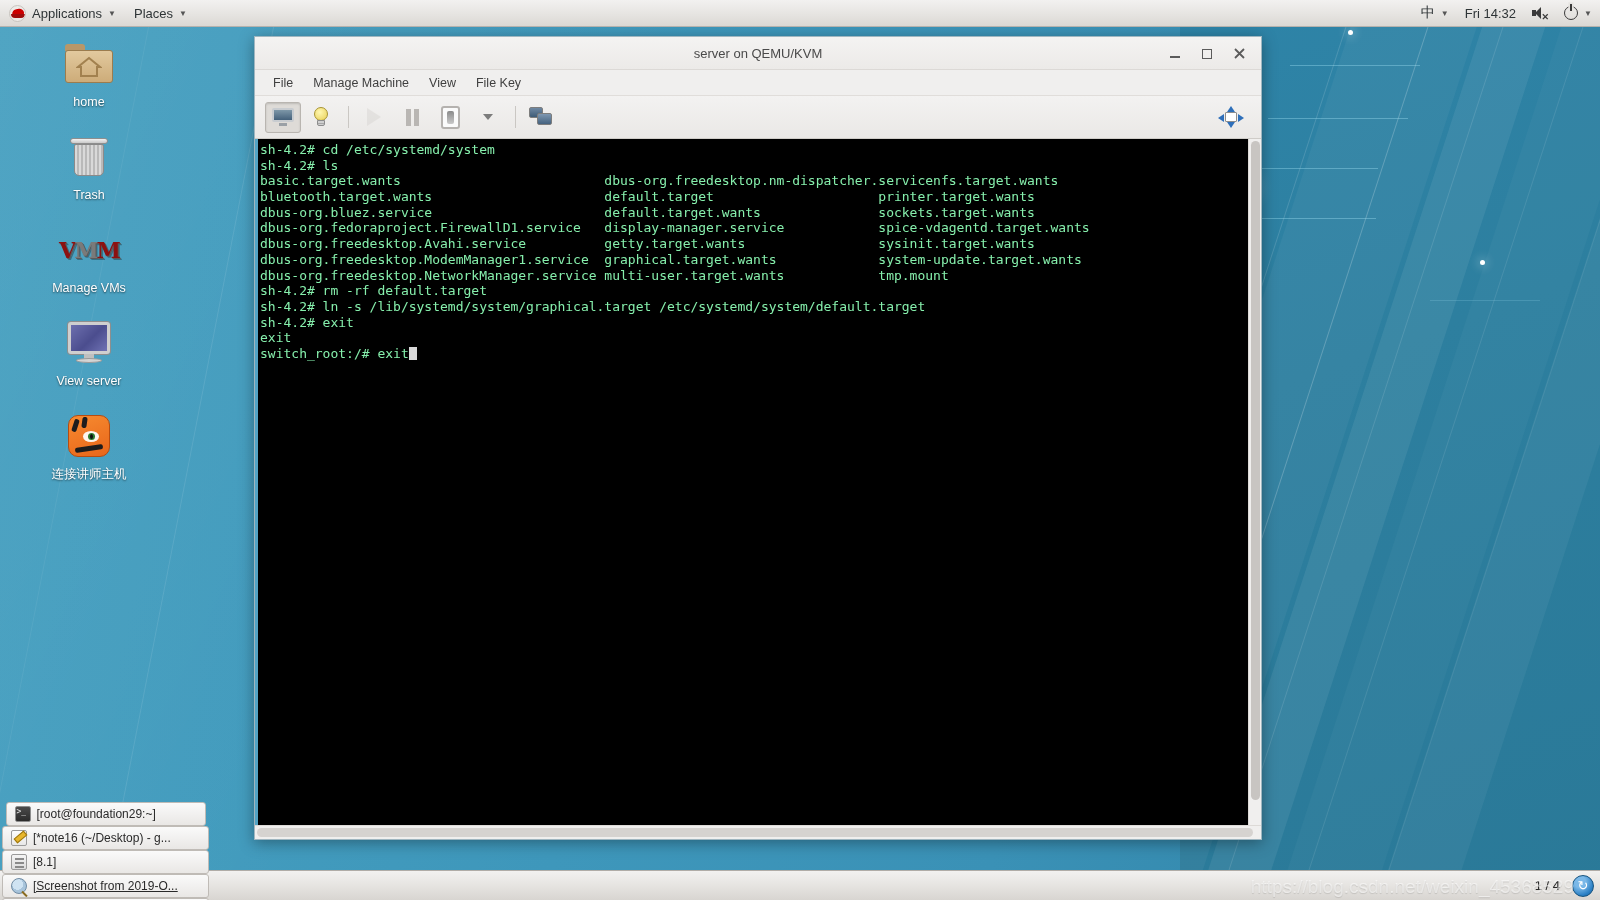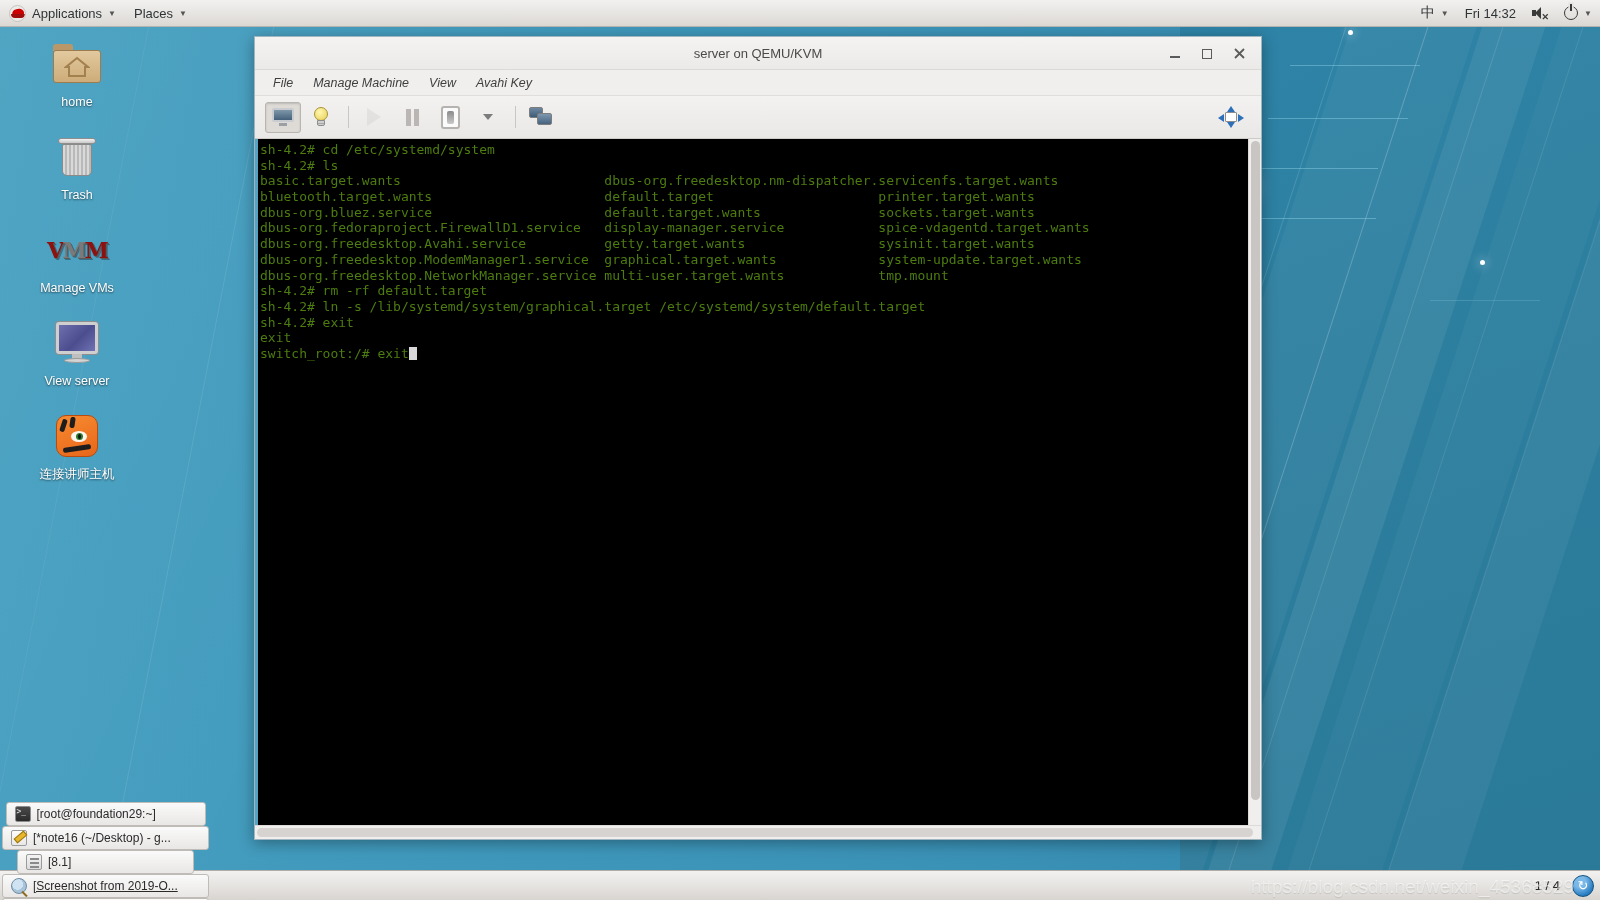--- a/index.html
+++ b/index.html
@@ -89,21 +89,21 @@
     width: 14px; height: 14px; border-radius: 50%;
     border: 1.7px solid #3a3a3a; position: relative;
   }
   .pwr::after {
     content: ""; position: absolute; left: 50%; top: -3px; margin-left: -0.9px;
     width: 1.8px; height: 7px; background: #3a3a3a;
     box-shadow: 0 0 0 1.6px #e6e4e1;
   }
 
   
-  #desk-icons { position: absolute; top: 38px; left: 22px; width: 110px; z-index: 5; }
+  #desk-icons { position: absolute; top: 38px; left: 34px; width: 110px; z-index: 5; }
   .dicon {
     width: 110px; margin-bottom: 22px;
     display: flex; flex-direction: column; align-items: center;
     cursor: default;
   }
   .dicon .glyph {
     width: 52px; height: 52px; position: relative;
     display: flex; align-items: center; justify-content: center;
   }
   .dicon .cap {
@@ -233,21 +233,21 @@
     color: #5b5b5b; font-size: 12px; cursor: default;
   }
   .min-g { width: 10px; height: 2px; background: #5b5b5b; margin-top: 7px; }
   .max-g { width: 10px; height: 10px; border: 1.6px solid #5b5b5b; }
   #vm-menubar {
     height: 26px; display: flex; align-items: center;
     padding-left: 8px; gap: 0;
     background: #f0efee; border-bottom: 1px solid #e0ddda;
     font-size: 12.5px; color: #3f3f3f;
   }
-  .mi { padding: 3px 10px; cursor: default; font-style: italic; }
+  .mi { padding: 3px 10px; cursor: default; }
   #vm-toolbar {
     height: 43px; display: flex; align-items: center; padding: 0 10px;
     background: linear-gradient(180deg,#f3f2f1,#eae8e6);
     border-bottom: 1px solid #cfccc8;
   }
   .tbtn {
     width: 36px; height: 31px; margin-right: 2px;
     display: flex; align-items: center; justify-content: center;
     border-radius: 3px; cursor: default;
   }
@@ -313,21 +313,21 @@
   .i-fit .a2 { right: 0; top: 8px; border-top: 4px solid transparent; border-bottom: 4px solid transparent; border-left: 6px solid #2e6fba; }
   .i-fit .a3 { left: 9px; top: 0; border-left: 4px solid transparent; border-right: 4px solid transparent; border-bottom: 6px solid #2e6fba; }
   .i-fit .a4 { left: 9px; bottom: 0; border-left: 4px solid transparent; border-right: 4px solid transparent; border-top: 6px solid #2e6fba; }
 
   #vm-body { flex: 1; display: flex; flex-direction: column; background: #f0efee; }
   #vm-viewport-row { flex: 1; display: flex; min-height: 0; }
   #vm-screen {
     flex: 1; background: #000000; overflow: hidden;
     padding: 3px 0 0 2px;
     font-family: "DejaVu Sans Mono", "Liberation Mono", monospace;
-    font-size: 13px; line-height: 15.7px; color: #4d7c0f;
+    font-size: 13px; line-height: 15.7px; color: #86efac;
     white-space: pre;
   }
   #vm-screen .row { display: block; height: 15.7px; }
   .cursor {
     display: inline-block; width: 8px; height: 13px;
     background: #d8d8d8; vertical-align: -2px;
   }
   #vm-vscroll {
     width: 13px; background: #f0efee; border-left: 1px solid #dddad7;
     position: relative;
@@ -560,21 +560,21 @@
           <path d="M1 1 L10 10 M10 1 L1 10" stroke="#5b5b5b" stroke-width="1.8" fill="none"></path>
         </svg>
       </span>
     </div>
   </div>
 
   <div id="vm-menubar">
     <span class="mi">File</span>
     <span class="mi">Manage Machine</span>
     <span class="mi">View</span>
-    <span class="mi">Avahi Key</span>
+    <span class="mi">File Key</span>
   </div>
 
   <div id="vm-toolbar">
     <span class="tbtn active">
       <span class="i-console">
           <span class="s"></span>
           <span class="b"></span>
         </span>
     </span>
     <span class="tbtn">
@@ -638,21 +638,21 @@
 <div id="taskbar">
   <div id="tb-items" style="display:flex;align-items:center;flex-direction:column;">
       <div class="tbitem" style="width: 200px;">
         <span class="tb-ico ico-term"></span>
         <span style="overflow: hidden; text-overflow: ellipsis;">[root@foundation29:~]</span>
       </div>
       <div class="tbitem" style="width: 207px;">
         <span class="tb-ico ico-gedit"></span>
         <span style="overflow: hidden; text-overflow: ellipsis;">[*note16 (~/Desktop) - g...</span>
       </div>
-      <div class="tbitem" style="width: 177px;">
+      <div class="tbitem" style="width: 207px;">
         <span class="tb-ico ico-files"></span>
         <span style="overflow: hidden; text-overflow: ellipsis;">[8.1]</span>
       </div>
       <div class="tbitem" style="width: 207px; text-decoration: underline;">
         <span class="tb-ico ico-shot"></span>
         <span style="overflow: hidden; text-overflow: ellipsis;">[Screenshot from 2019-O...</span>
       </div>
       <div class="tbitem" style="width: 207px;">
         <span class="tb-ico ico-files"></span>
         <span style="overflow: hidden; text-overflow: ellipsis;">[biji]</span>

